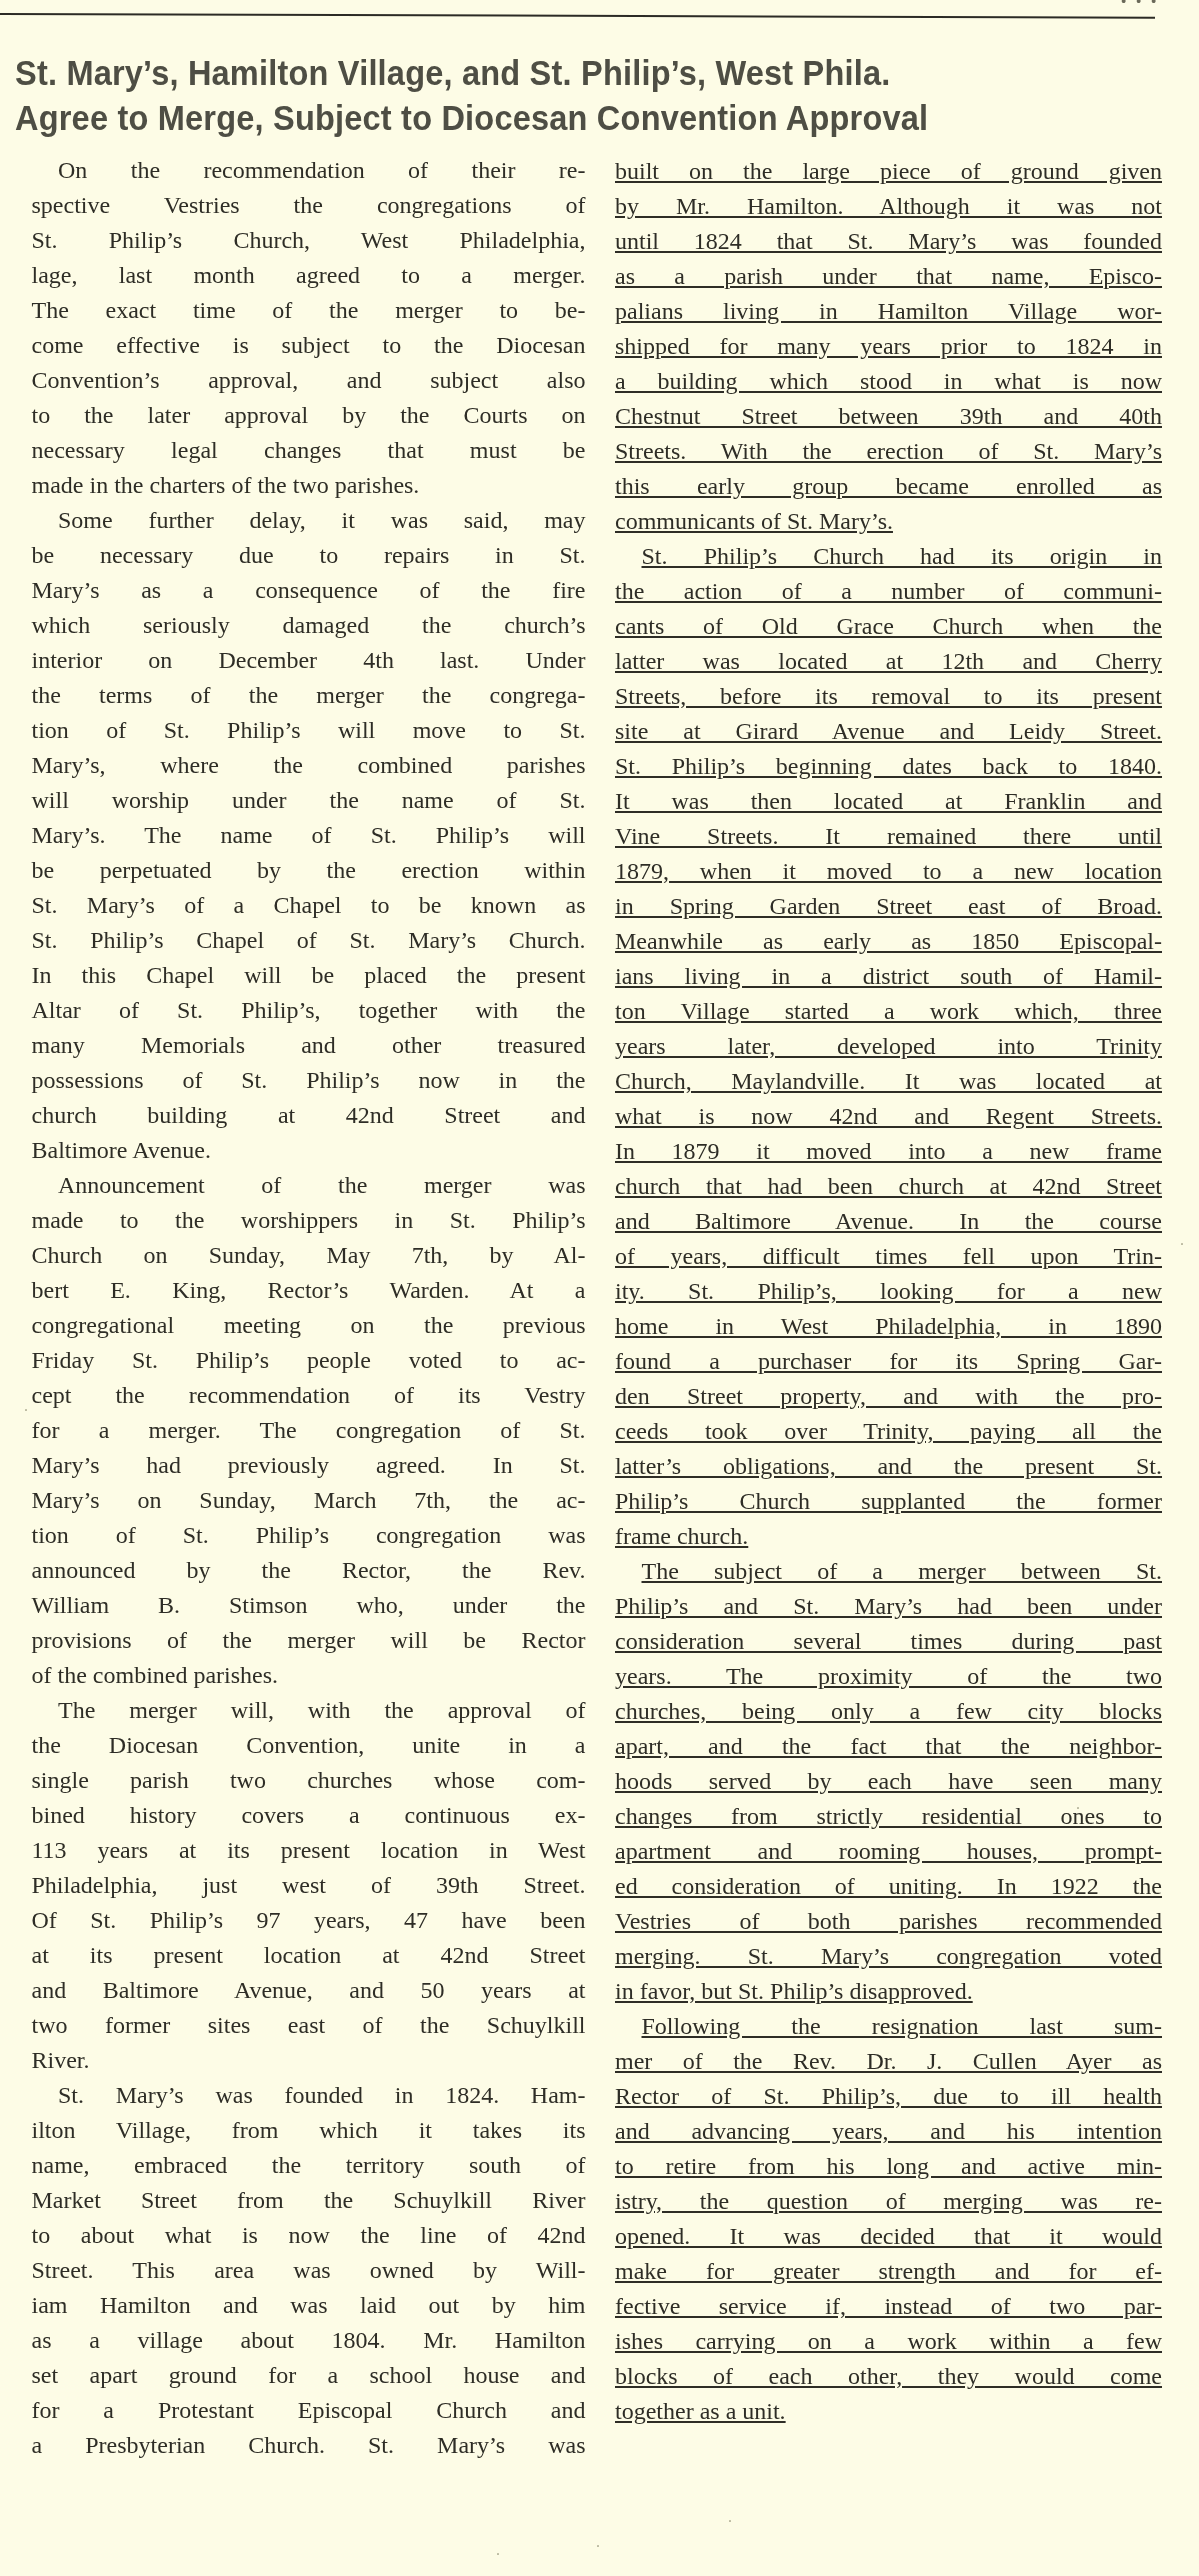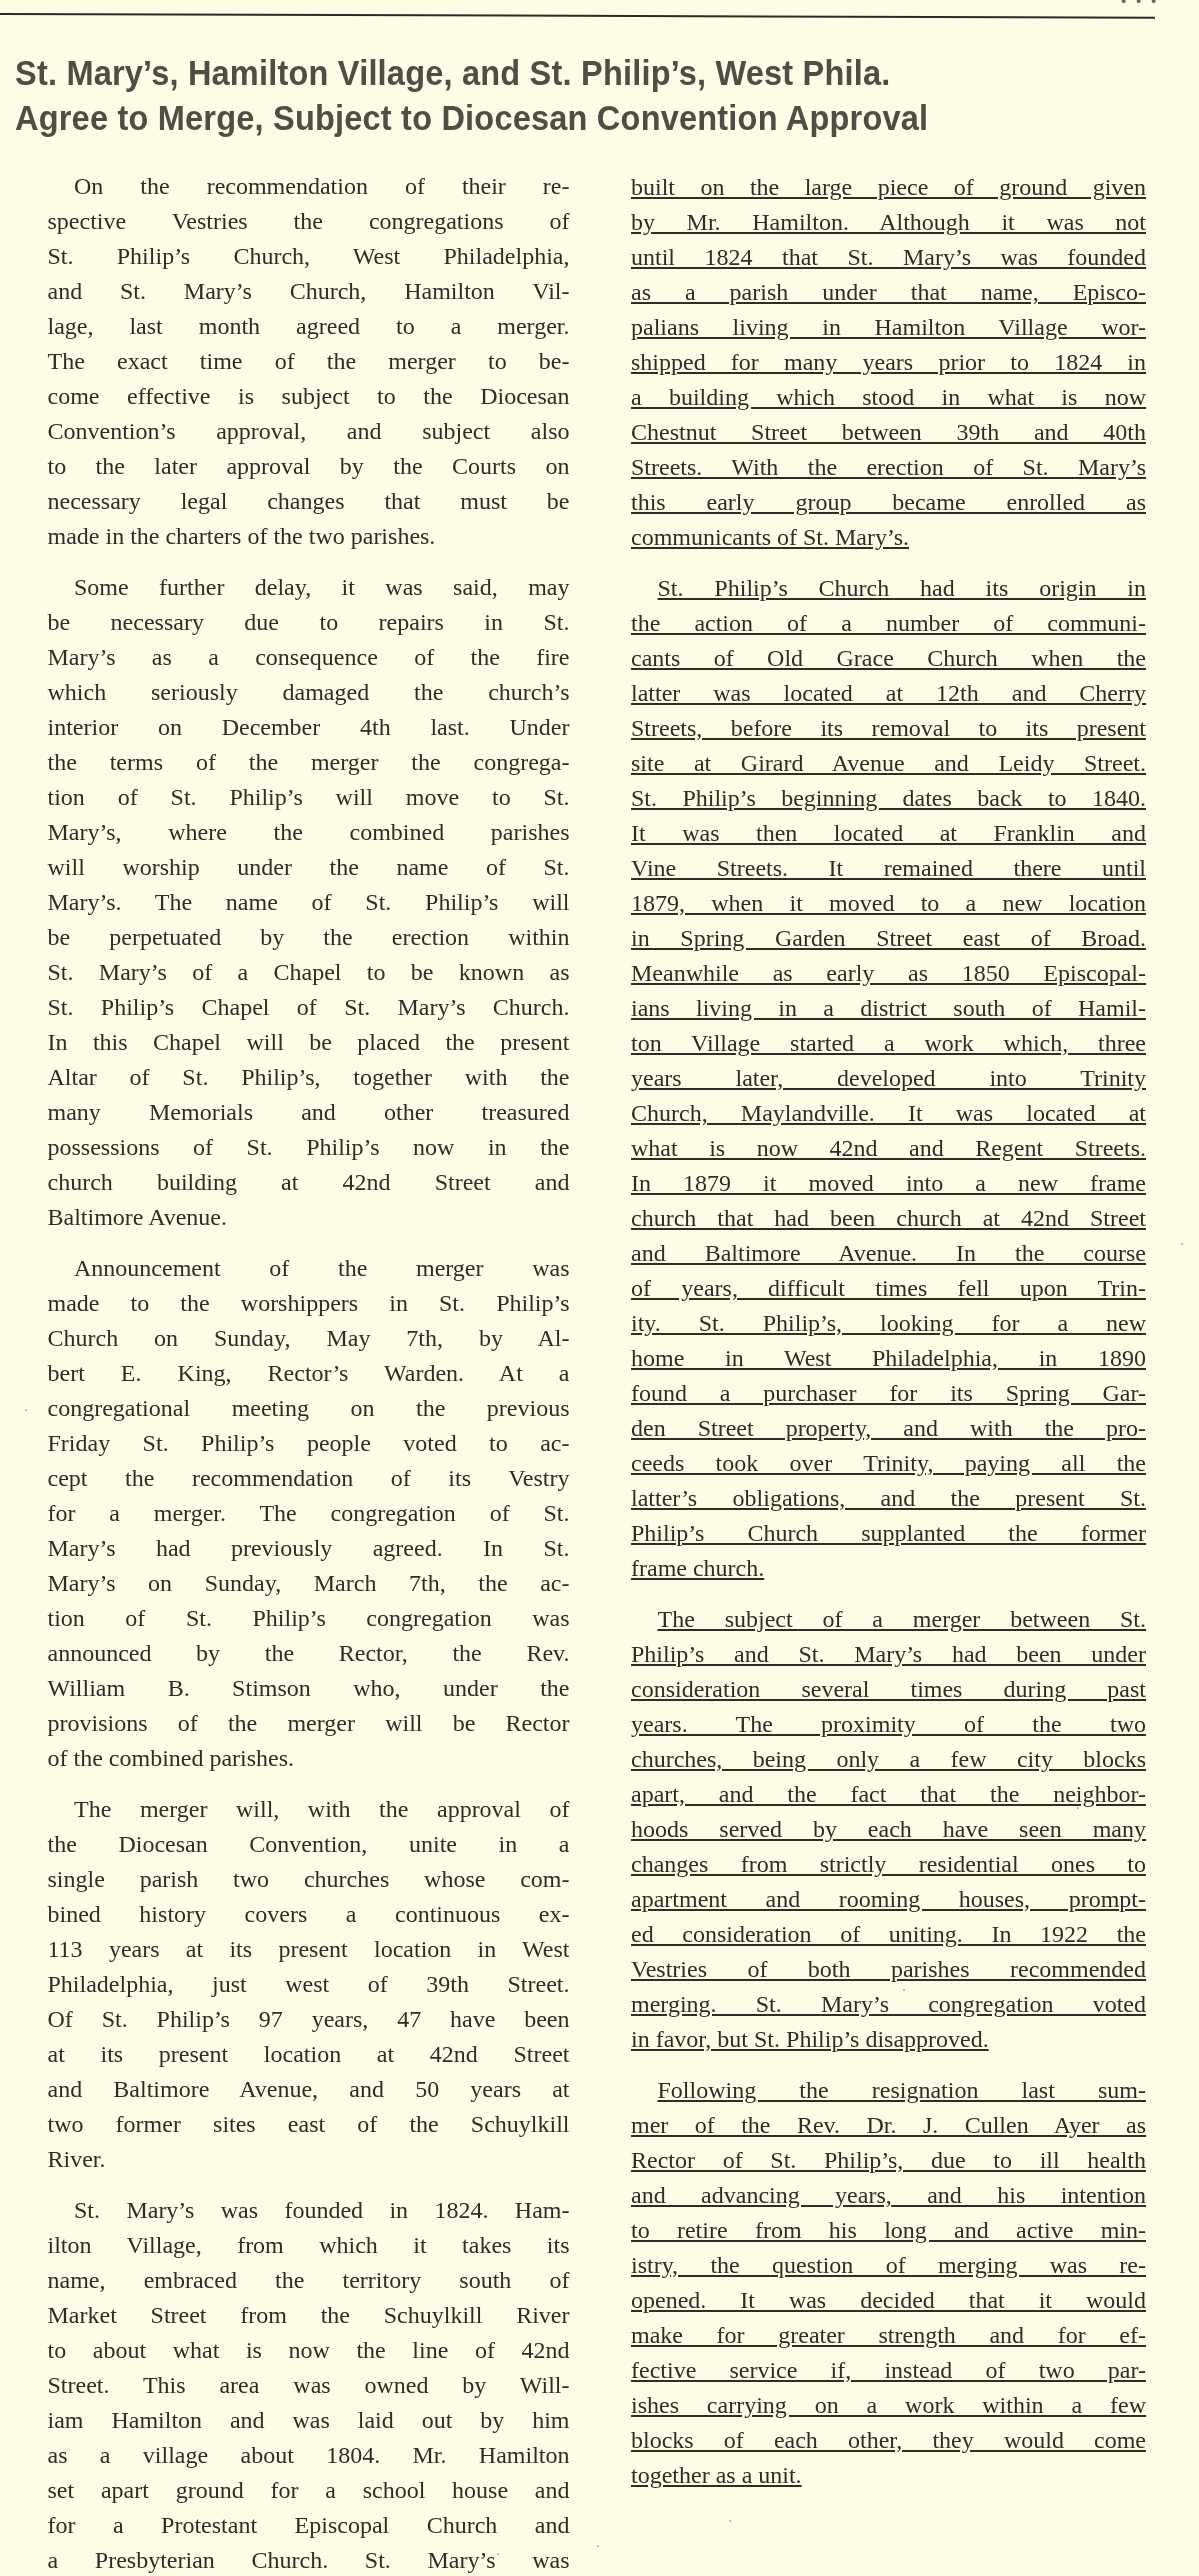--- a/index.html
+++ b/index.html
@@ -49,21 +49,21 @@
   .column {
     position: absolute;
     top: 153px;
     width: 554px;
     font-size: 24px;
     line-height: 35px;
     color: #2e2d26;
   }
   .column.left { left: 31.5px; }
   .column.right { left: 615px; top: 154px; width: 547px; text-decoration: underline; }
-  .para { margin: 16px; }
+  .para { margin: 0; }
   .ln {
     display: block;
     text-align: justify;
     text-align-last: justify;
     white-space: nowrap;
     height: 35px;
     overflow: visible;
   }
   .ln.last { text-align-last: left; }
   .ln.indent { padding-left: 26.5px; }
@@ -83,21 +83,20 @@
 <h1 class="headline">
   <span class="line">St. Mary’s, Hamilton Village, and St. Philip’s, West Phila.</span>
   <span class="line">Agree to Merge, Subject to Diocesan Convention Approval</span>
 </h1>
 
 <div class="column left">
     <p class="para">
       <span class="ln indent">On the recommendation of their re-</span>
       <span class="ln">spective Vestries the congregations of</span>
       <span class="ln">St. Philip’s Church, West Philadelphia,</span>
-      <span class="ln">and St. Mary’s Church, Hamilton Vil-</span>
       <span class="ln">lage, last month agreed to a merger.</span>
       <span class="ln">The exact time of the merger to be-</span>
       <span class="ln">come effective is subject to the Diocesan</span>
       <span class="ln">Convention’s approval, and subject also</span>
       <span class="ln">to the later approval by the Courts on</span>
       <span class="ln">necessary legal changes that must be</span>
       <span class="ln last">made in the charters of the two parishes.</span>
     </p>
     <p class="para">
       <span class="ln indent">Some further delay, it was said, may</span>

